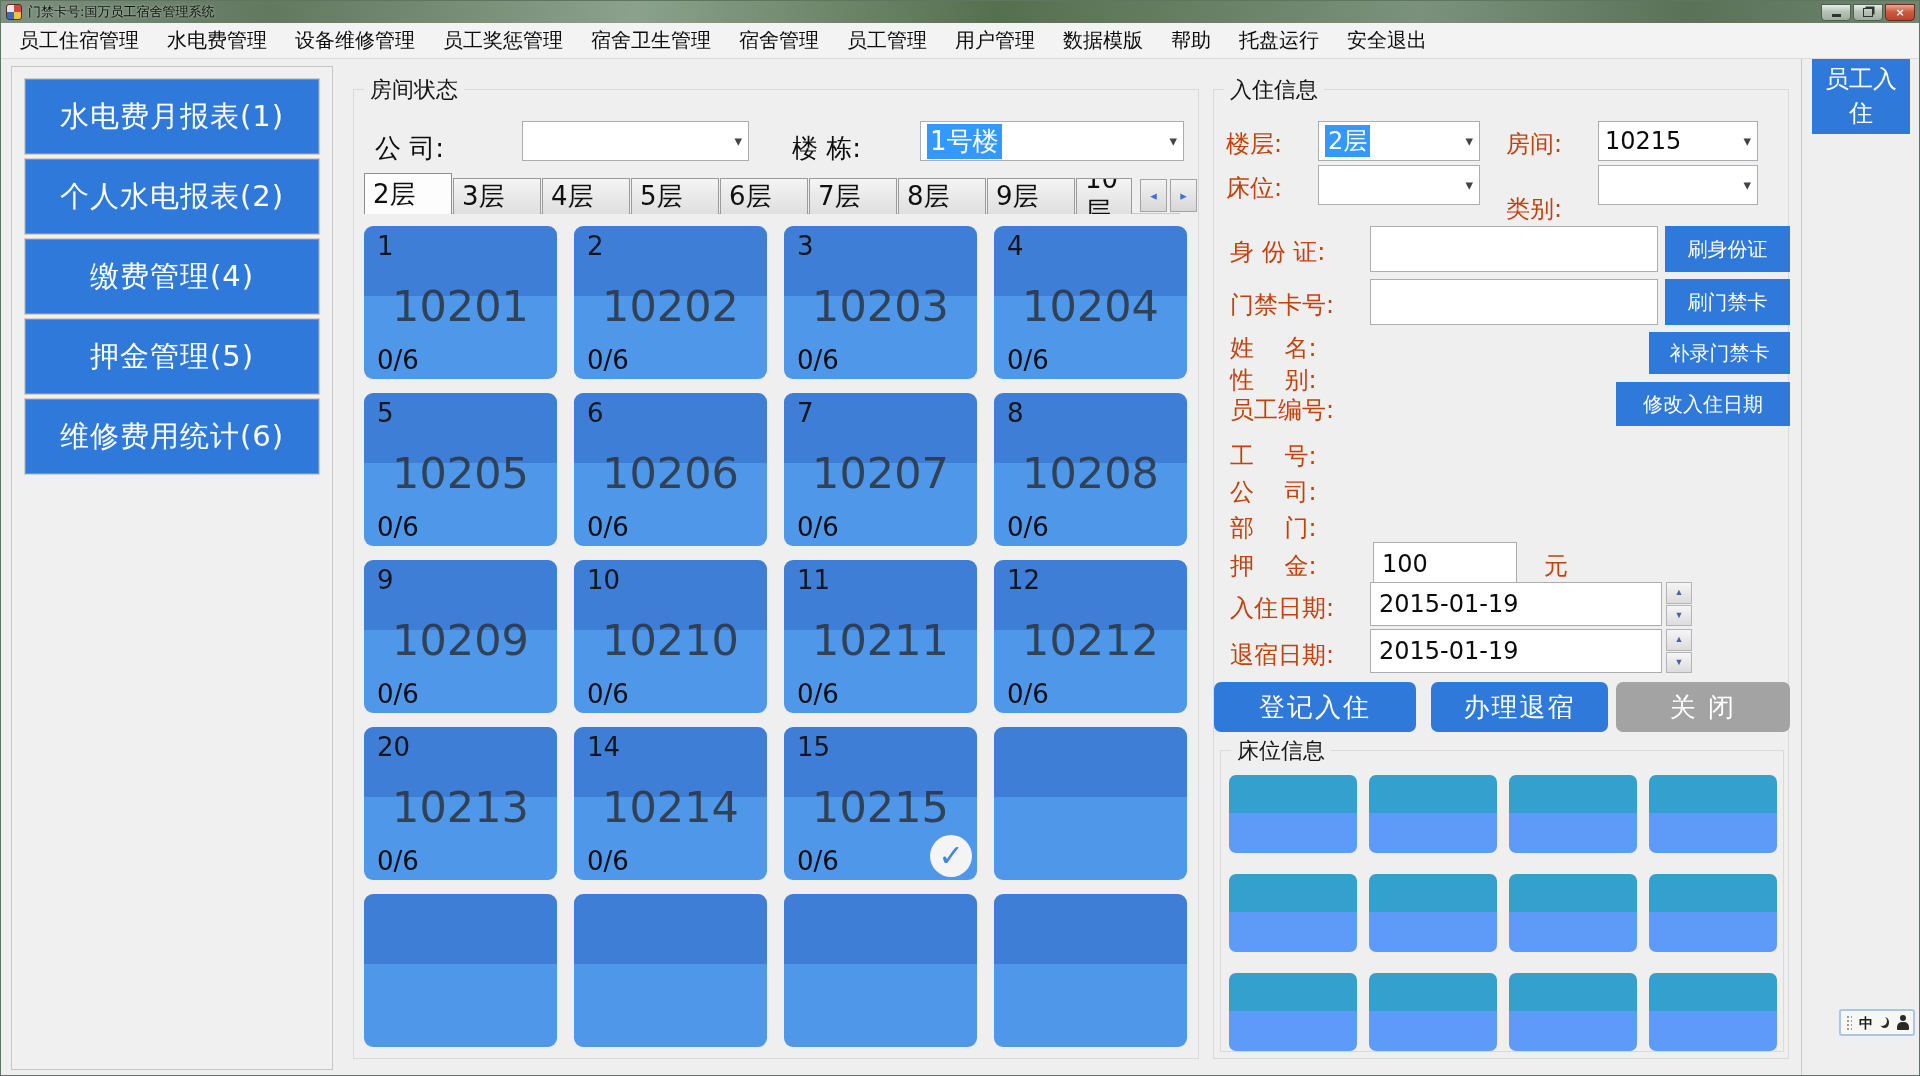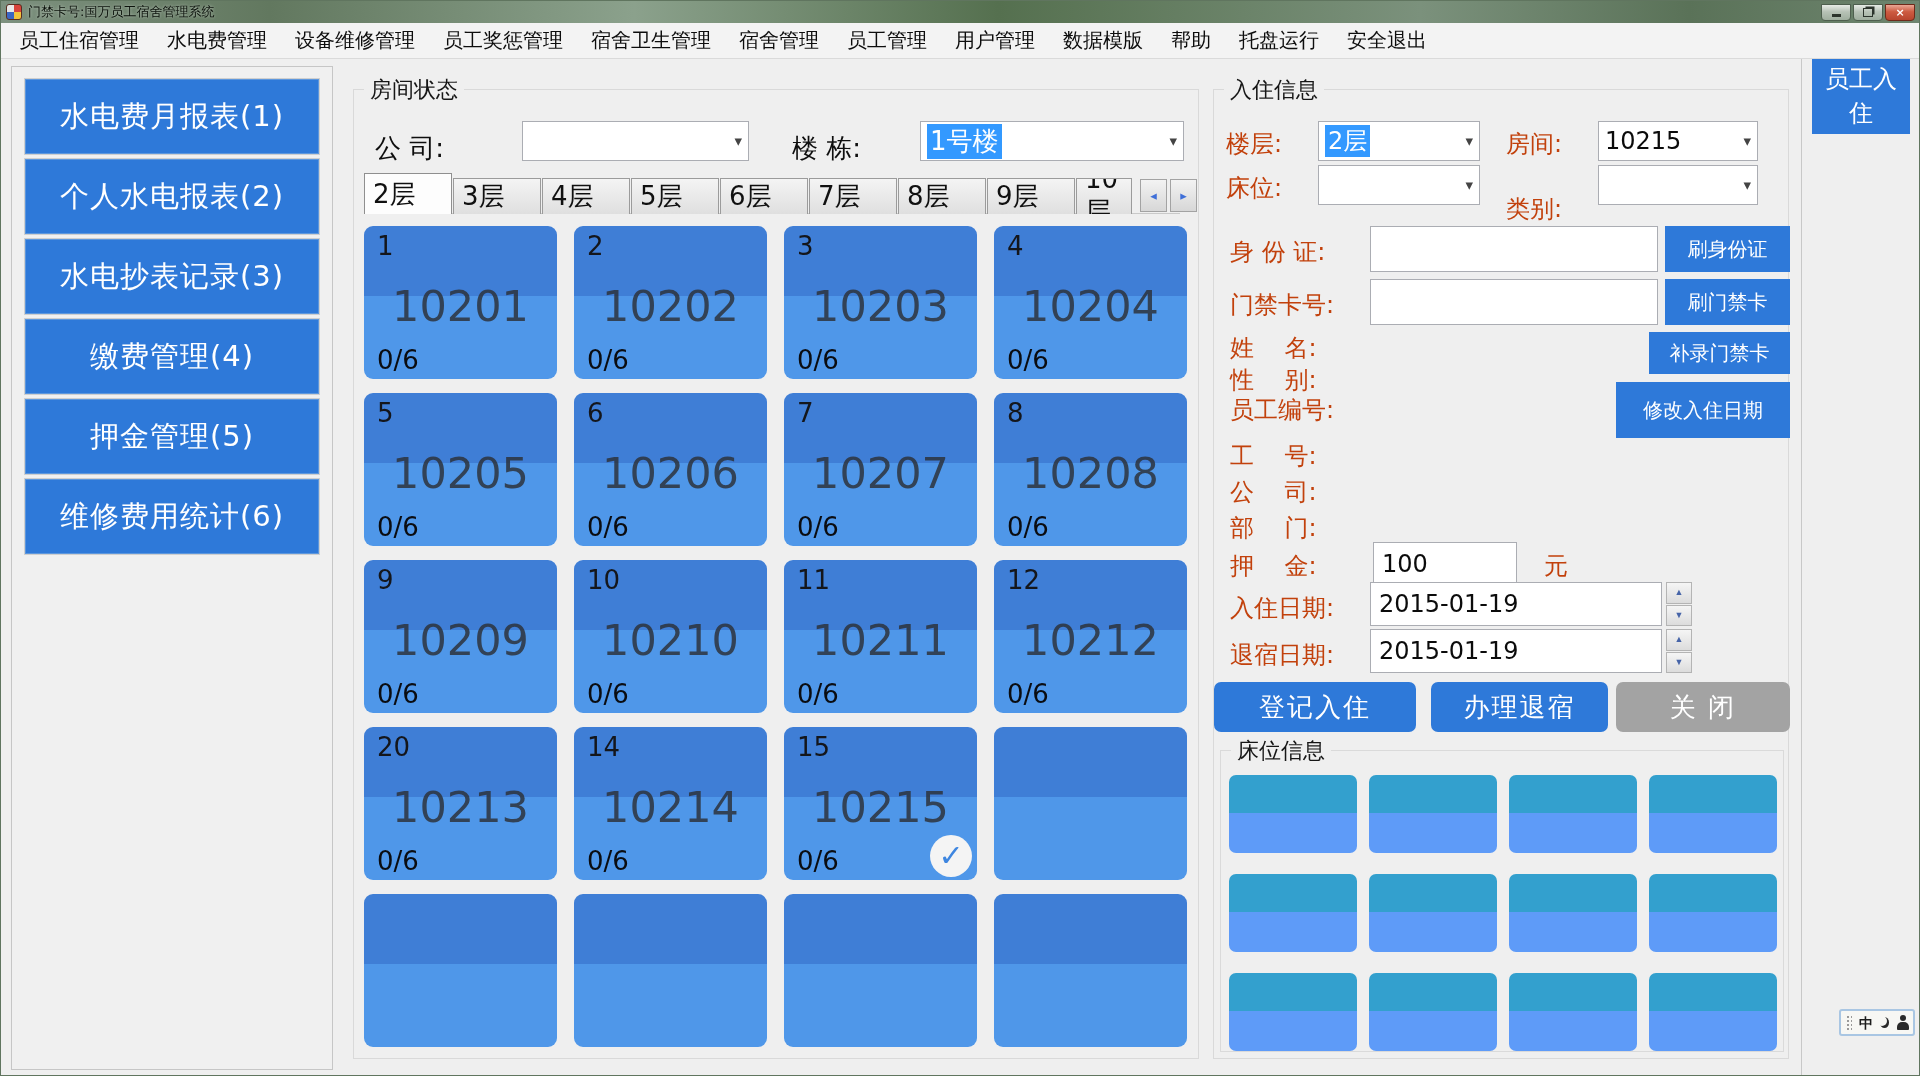--- a/index.html
+++ b/index.html
@@ -146,21 +146,20 @@
       <span class="menu-item">托盘运行</span>
       <span class="menu-item">安全退出</span>
     </div>
 
   <div class="content">
 
     <div class="sidebar">
 
     <button class="side-btn">水电费月报表(1)</button>
         <button class="side-btn">个人水电报表(2)</button>
-        <button class="side-btn">水电抄表记录(3)</button>
         <button class="side-btn">缴费管理(4)</button>
         <button class="side-btn">押金管理(5)</button>
         <button class="side-btn">维修费用统计(6)</button>
       </div>
 
     <div class="groupbox room-status">
       <span class="gb-label">房间状态</span>
 
       <span class="fld-label" style="left:21px;top:41px;">公  司:</span>
       <div class="combo" style="left:168px;top:31px;width:227px;">
@@ -368,21 +367,21 @@
       <span class="ck-label" style="left:16px;top:199px;">门禁卡号:</span>
       <div class="tbox" style="left:156px;top:189px;width:288px;height:46px;">
           <span></span>
         </div>
       <button class="btn" style="left:451px;top:189px;width:125px;height:46px;">刷门禁卡</button>
 
       <span class="ck-label" style="left:16px;top:242px;">姓    名:</span>
       <button class="btn" style="left:435px;top:242px;width:141px;height:42px;">补录门禁卡</button>
 
       <span class="ck-label" style="left:16px;top:274px;">性    别:</span>
-      <button class="btn" style="left:402px;top:292px;width:174px;height:56px;">修改入住日期</button>
+      <button class="btn" style="left:402px;top:292px;width:174px;height:44px;">修改入住日期</button>
 
       <span class="ck-label" style="left:16px;top:304px;">员工编号:</span>
       <span class="ck-label" style="left:16px;top:350px;">工    号:</span>
       <span class="ck-label" style="left:16px;top:386px;">公    司:</span>
       <span class="ck-label" style="left:16px;top:422px;">部    门:</span>
 
       <span class="ck-label" style="left:16px;top:460px;">押    金:</span>
       <div class="tbox" style="left:159px;top:452px;width:144px;height:44px;">
           <span>100</span>
         </div>

